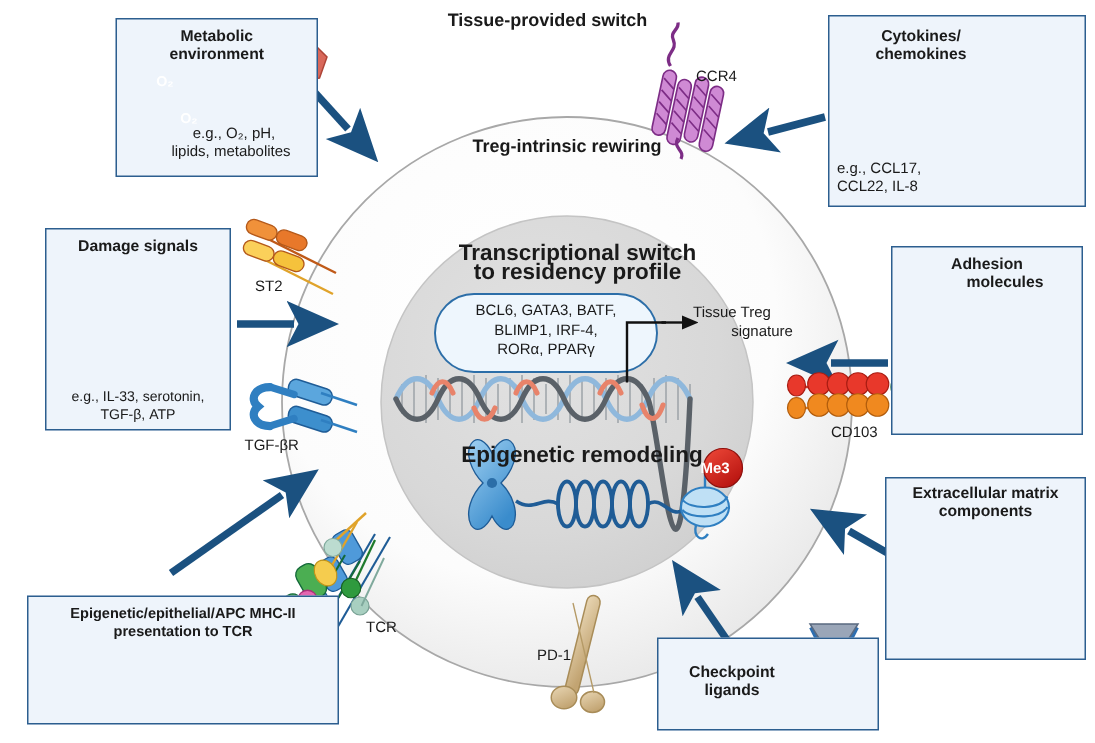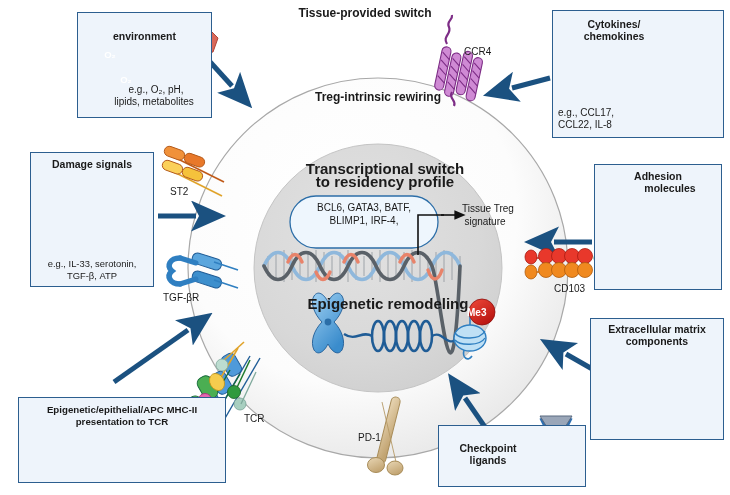--- a/index.html
+++ b/index.html
@@ -427,28 +427,30 @@
   </svg>
 
   <div class="hdr" style="left:265px;top:6px;width:200px;">Tissue-provided switch</div>
   <div class="hdr" style="left:288px;top:90px;width:180px;">Treg-intrinsic rewiring</div>
 
   <div class="nuchdr" style="left:300px;top:160px;width:170px;">Transcriptional switch</div>
   <div class="nuchdr" style="left:300px;top:173px;width:170px;">to residency profile</div>
 
   <div class="tflist" style="left:292px;top:202px;width:144px;">BCL6, GATA3, BATF,</div>
   <div class="tflist" style="left:292px;top:215px;width:144px;">BLIMP1, IRF-4,</div>
+  <div class="tflist" style="left:292px;top:228px;width:144px;">RORα, PPARγ</div>
 
   <div class="sig" style="left:452px;top:203px;width:72px;">Tissue Treg</div>
-  <div class="sig" style="left:449px;top:216px;width:72px;">signature</div>
+  <div class="sig" style="left:472px;top:216px;width:72px;">signature</div>
 
   <div class="nuchdr" style="left:300px;top:295px;width:176px;">Epigenetic remodeling</div>
   <div class="me3" style="left:467px;top:307px;width:30px;">Me3</div>
 
   <div class="box" style="left:77px;top:12px;width:135px;height:106px;"></div>
+  <div class="btitle" style="position:absolute;left:80px;top:18px;width:129px;">Metabolic</div>
   <div class="btitle" style="position:absolute;left:80px;top:30px;width:129px;">environment</div>
   <div class="bsub" style="position:absolute;left:104px;top:84px;width:104px;">e.g., O₂, pH,</div>
   <div class="bsub" style="position:absolute;left:98px;top:96px;width:112px;">lipids, metabolites</div>
   <div style="position:absolute;left:101px;top:49px;width:18px;font:bold 9.5px 'Liberation Sans',sans-serif;color:#fff;text-align:center;">O₂</div>
   <div style="position:absolute;left:117px;top:74px;width:18px;font:bold 9.5px 'Liberation Sans',sans-serif;color:#fff;text-align:center;">O₂</div>
 
   <div class="box" style="left:552px;top:10px;width:172px;height:128px;"></div>
   <div class="btitle" style="position:absolute;left:556px;top:18px;width:116px;">Cytokines/</div>
   <div class="btitle" style="position:absolute;left:556px;top:30px;width:116px;">chemokines</div>
   <div class="bsub" style="position:absolute;left:558px;top:107px;width:92px;text-align:left;">e.g., CCL17,</div>

